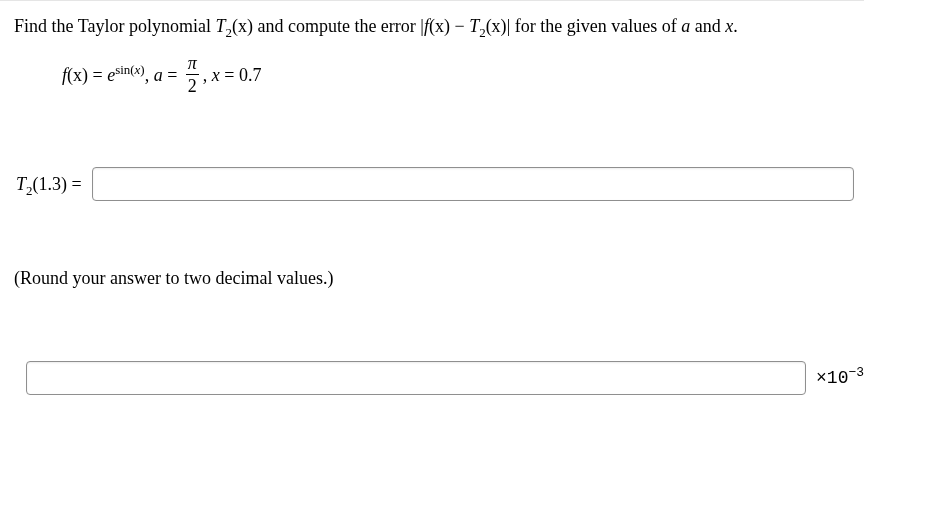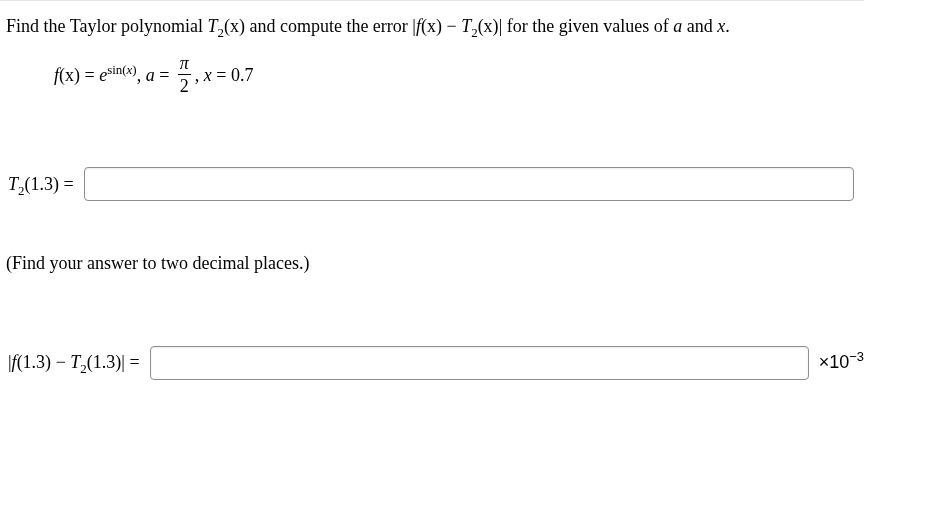--- a/index.html
+++ b/index.html
@@ -7,54 +7,54 @@
     padding: 0;
     font-family: "Times New Roman", Times, serif;
     background: #fff;
     color: #000;
     font-size: 18px;
   }
   .page {
     width: 864px;
     height: 519px;
     box-sizing: border-box;
-    padding: 8px 0 0 6px;
+    padding: 8px 0 0 14px;
     border-top: 1px solid #e5e5e5;
   }
   .line {
     margin: 6px 0 18px 0;
     line-height: 1.3;
   }
   .indent {
     padding-left: 48px;
   }
   .row {
     display: flex;
     align-items: center;
-    margin: 34px 0 27px 2px;
+    margin: 34px 0 42px 2px;
   }
   .label {
     white-space: nowrap;
   }
   .input-box {
     flex: 1;
     height: 34px;
     border: 1px solid #8f8f8f;
     border-radius: 4px;
     background: #fff;
     box-shadow: inset 0 1px 2px rgba(0,0,0,0.08);
     margin: 0 10px;
     padding: 0 8px;
     font-family: inherit;
     font-size: 16px;
     box-sizing: border-box;
   }
   .unit {
     white-space: nowrap;
-    font-family: Liberation Sans, sans-serif;
+    font-family: Liberation Mono, monospace;
   }
   .math-i { font-style: italic; }
   sup, sub { font-size: 0.72em; line-height: 0; }
   .frac {
     display: inline-block;
     vertical-align: middle;
     text-align: center;
     margin: 0 4px;
     position: relative;
     top: -2px;
@@ -86,27 +86,24 @@
 
 <div class="row">
   <div class="label">
     <span class="math-i">T</span><sub>2</sub><span>(1.3) = </span>
   </div>
   <input type="text" class="input-box" style="">
 </div>
 
 <div class="spaceblock"></div>
 
-<div class="line">(Find your answer to two decimal places.)</div>
+<div class="line">(Round your answer to two decimal values.)</div>
 
 <div class="spaceblock"></div>
 
 <div class="row">
-  <div class="label">
-    <span>|</span><span class="math-i">f</span><span>(1.3)</span><span> − </span><span class="math-i">T</span><sub>2</sub><span>(1.3)</span><span>| = </span>
-  </div>
   <input type="text" class="input-box" style="">
   <div class="unit">
     <span>×10</span><sup>−3</sup>
   </div>
 </div>
 
 </div>
 
 </body></html>

